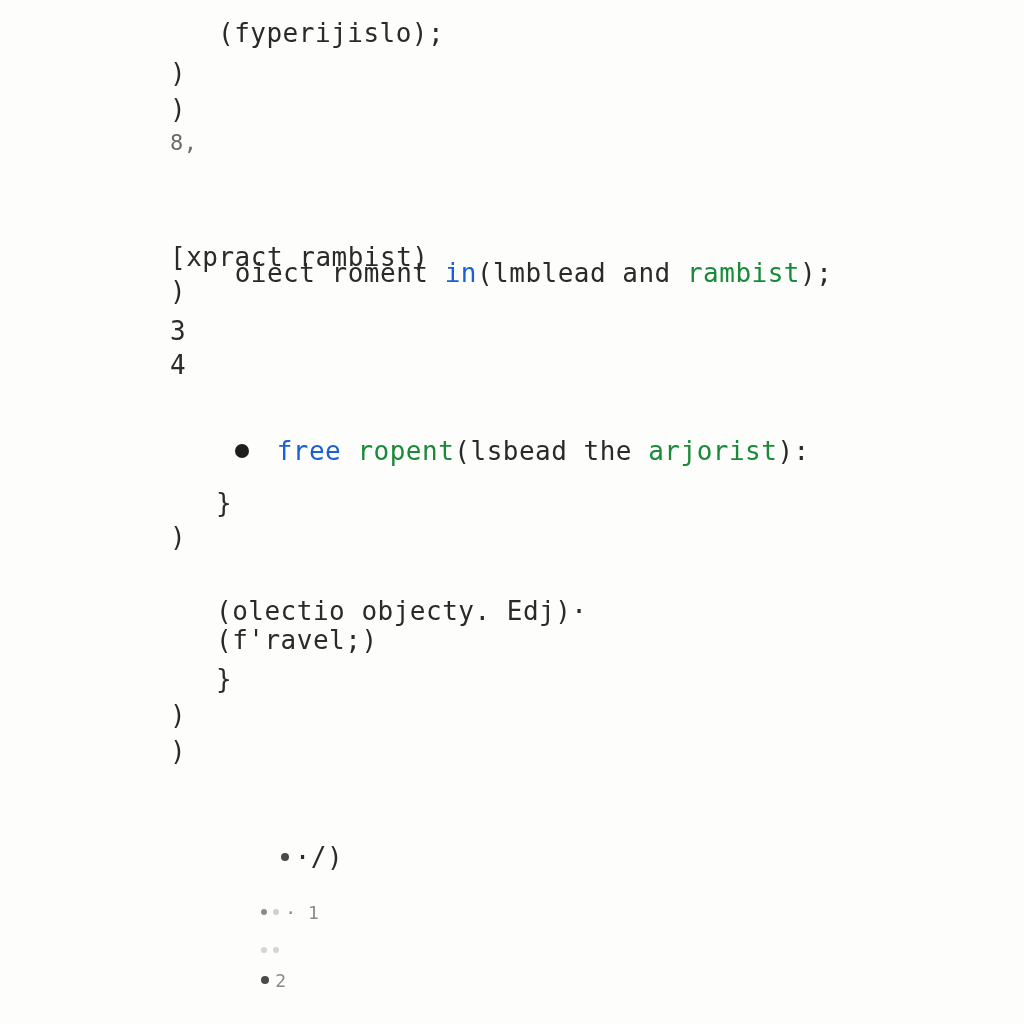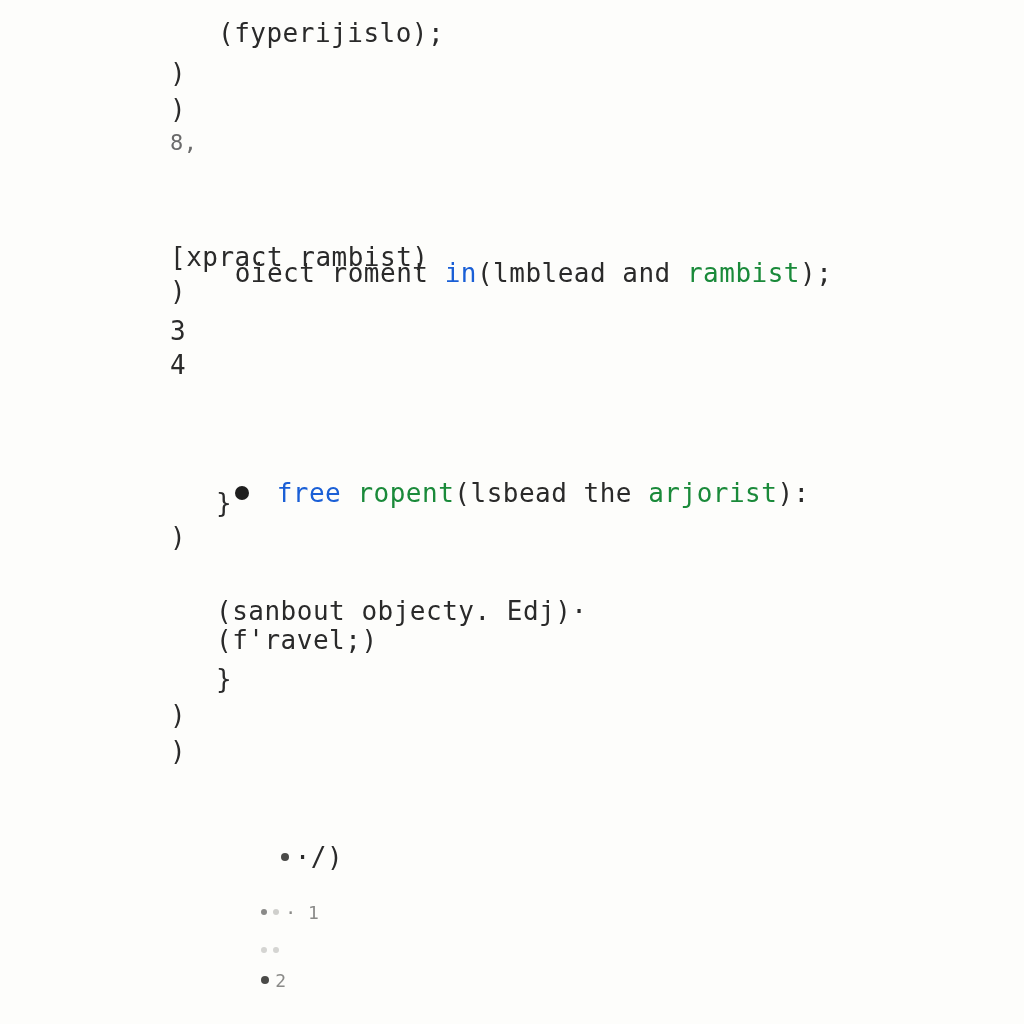--- a/index.html
+++ b/index.html
@@ -81,30 +81,30 @@
   </div>
 
   <div class="line" style="top:240px;">[xpract rambist)</div>
 
   <div class="line" style="top:274px;">)</div>
 
   <div class="line" style="top:314px;">3</div>
 
   <div class="line" style="top:348px;">4</div>
 
-  <div class="line" style="top:442px;text-align:center;">
+  <div class="line" style="top:400px;text-align:center;">
     <span class="bullet"></span><span class="kw">free</span><span class="fn"> ropent</span><span>(lsbead the </span><span class="fn">arjorist</span><span>):</span>
   </div>
 
 
   <div class="line" style="top:486px; left:216px;">}</div>
 
   <div class="line" style="top:520px;">)</div>
 
-  <div class="line" style="top:594px; left:216px;">(sanbout objecty. Edj)·</div>
+  <div class="line" style="top:594px; left:216px;">(olectio objecty. Edj)·</div>
 
   <div class="line" style="top:623px; left:216px;">(f'ravel;)</div>
 
   <div class="line" style="top:662px; left:216px;">}</div>
 
   <div class="line" style="top:698px;">)</div>
 
   <div class="line" style="top:734px;">)</div>
 
   <div class="line" style="top:806px; left:216px;">

